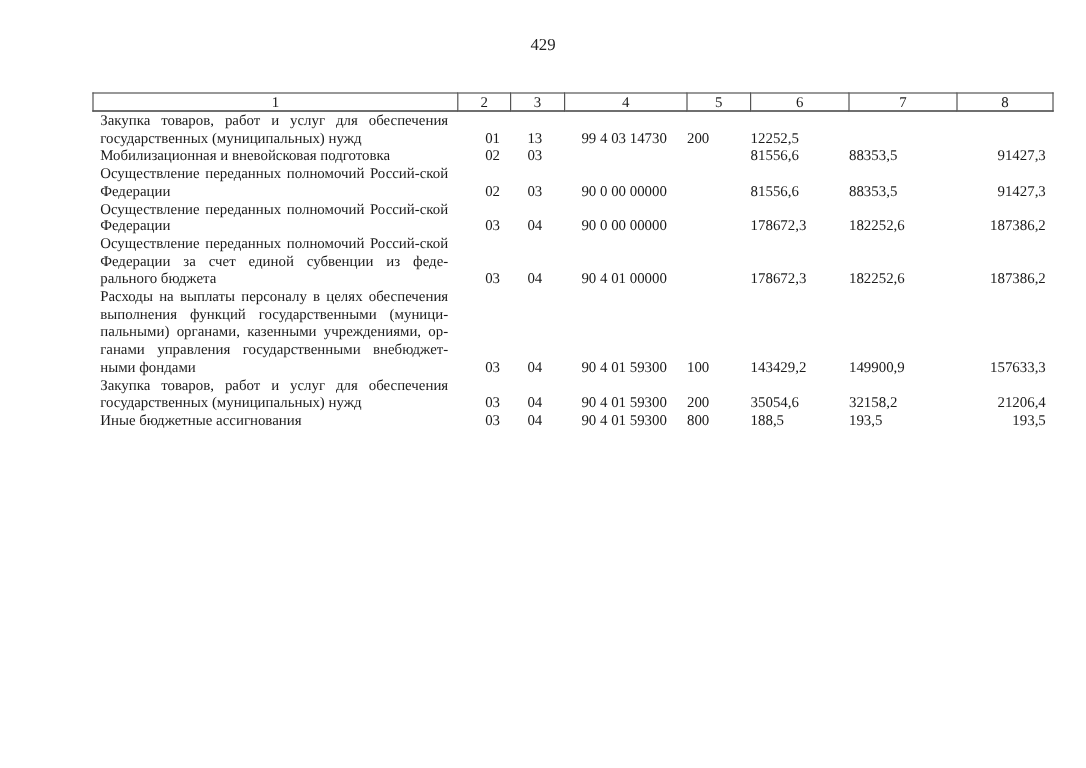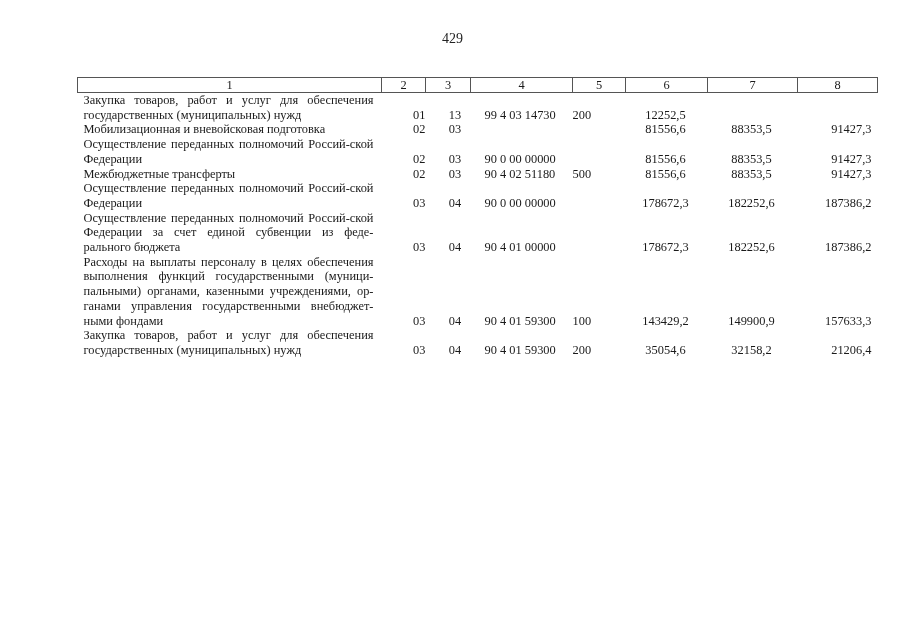--- a/index.html
+++ b/index.html
@@ -22,25 +22,25 @@
   table.budget col.c5 { width:53px; }
   table.budget col.c6 { width:82px; }
   table.budget col.c7 { width:90px; }
   table.budget col.c8 { width:80px; }
   thead th {
     border:1px solid #555; font-weight:normal; text-align:center;
     padding:0; height:14px; line-height:14px;
   }
   tbody td { padding:0; vertical-align:bottom; white-space:nowrap; }
   tbody td.name { white-space:normal; text-align:justify; padding-left:6px; padding-right:8px; }
-  tbody td.sec { text-align:right; padding-left:14px; }
-  tbody td.sub { text-align:center; padding-left:14px; }
+  tbody td.sec { text-align:center; padding-left:14px; }
+  tbody td.sub { text-align:left; padding-left:14px; }
   tbody td.code { text-align:left; padding-left:14px;margin-top:17px; }
   tbody td.kvr { text-align:left; padding-right:1px; }
-  tbody td.num { text-align:center; padding-right:2px; }
+  tbody td.num { text-align:left; padding-right:2px; }
   tbody td.num8 { text-align:right; padding-right:6px; }
   tr.bold td { font-weight:bold; }
 </style>
 </head>
 <body>
 
 <div class="page-number">429</div>
 
 <table class="budget">
   <colgroup>
@@ -90,30 +90,20 @@
         <td class="name">Осуществление переданных полномочий Россий-ской Федерации</td>
         <td class="sec">02</td>
         <td class="sub">03</td>
         <td class="code">90 0 00 00000</td>
         <td class="kvr"></td>
         <td class="num">81556,6</td>
         <td class="num">88353,5</td>
         <td class="num8">91427,3</td>
       </tr>
       <tr>
-        <td class="name">Межбюджетные трансферты</td>
-        <td class="sec">02</td>
-        <td class="sub">03</td>
-        <td class="code">90 4 02 51180</td>
-        <td class="kvr">500</td>
-        <td class="num">81556,6</td>
-        <td class="num">88353,5</td>
-        <td class="num8">91427,3</td>
-      </tr>
-      <tr>
         <td class="name">Осуществление переданных полномочий Россий-ской Федерации</td>
         <td class="sec">03</td>
         <td class="sub">04</td>
         <td class="code">90 0 00 00000</td>
         <td class="kvr"></td>
         <td class="num">178672,3</td>
         <td class="num">182252,6</td>
         <td class="num8">187386,2</td>
       </tr>
       <tr>
@@ -139,14 +129,24 @@
       <tr>
         <td class="name">Закупка товаров, работ и услуг для обеспечения государственных (муниципальных) нужд</td>
         <td class="sec">03</td>
         <td class="sub">04</td>
         <td class="code">90 4 01 59300</td>
         <td class="kvr">200</td>
         <td class="num">35054,6</td>
         <td class="num">32158,2</td>
         <td class="num8">21206,4</td>
       </tr>
+      <tr>
+        <td class="name">Иные бюджетные ассигнования</td>
+        <td class="sec">03</td>
+        <td class="sub">04</td>
+        <td class="code">90 4 01 59300</td>
+        <td class="kvr">800</td>
+        <td class="num">188,5</td>
+        <td class="num">193,5</td>
+        <td class="num8">193,5</td>
+      </tr>
     </tbody>
 </table>
 
 </body></html>

